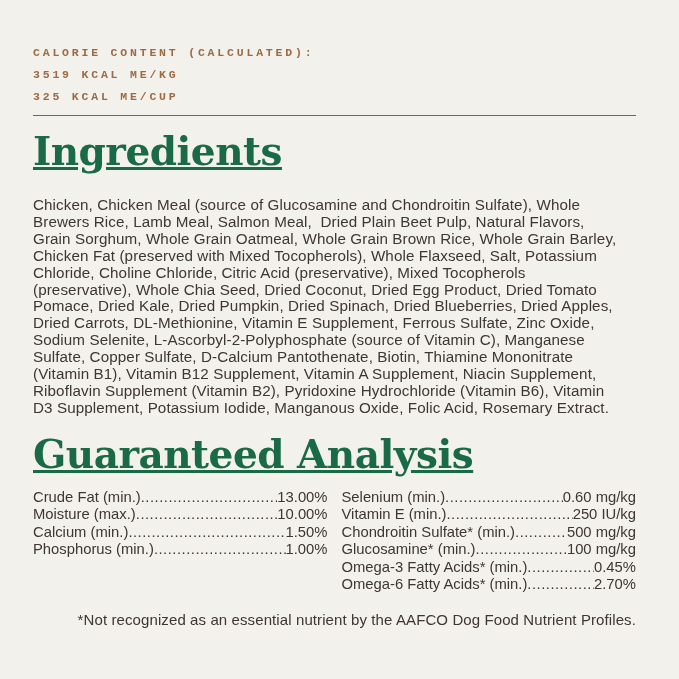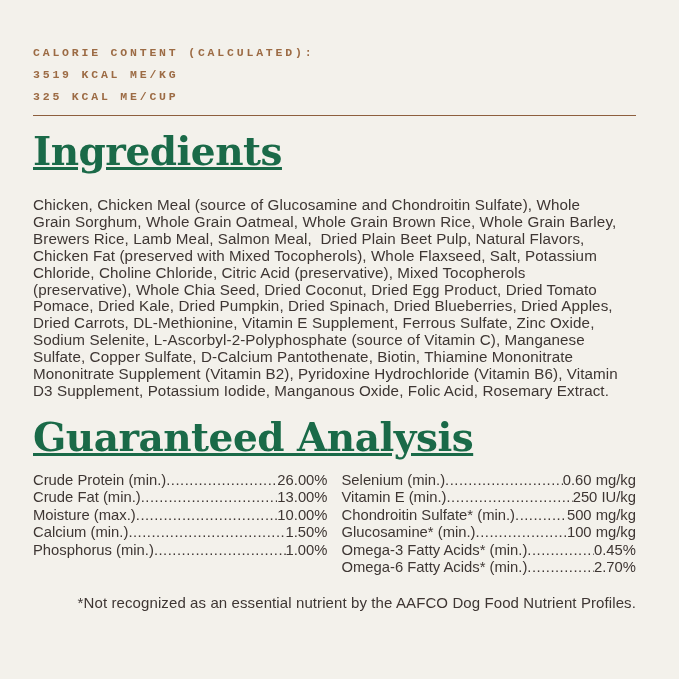--- a/index.html
+++ b/index.html
@@ -103,42 +103,38 @@
     <div>3519 KCAL ME/KG</div>
     <div>325 KCAL ME/CUP</div>
   </div>
 
   <hr class="rule">
 
   <h1 class="section-heading ingredients-heading">Ingredients</h1>
 
   <div class="ingredients-text">
     <div class="ing-line">Chicken, Chicken Meal (source of Glucosamine and Chondroitin Sulfate), Whole</div>
+    <div class="ing-line">Brewers Rice, Lamb Meal, Salmon Meal,  Dried Plain Beet Pulp, Natural Flavors,</div>
     <div class="ing-line">Grain Sorghum, Whole Grain Oatmeal, Whole Grain Brown Rice, Whole Grain Barley,</div>
-    <div class="ing-line">Brewers Rice, Lamb Meal, Salmon Meal,  Dried Plain Beet Pulp, Natural Flavors,</div>
     <div class="ing-line">Chicken Fat (preserved with Mixed Tocopherols), Whole Flaxseed, Salt, Potassium</div>
     <div class="ing-line">Chloride, Choline Chloride, Citric Acid (preservative), Mixed Tocopherols</div>
     <div class="ing-line">(preservative), Whole Chia Seed, Dried Coconut, Dried Egg Product, Dried Tomato</div>
     <div class="ing-line">Pomace, Dried Kale, Dried Pumpkin, Dried Spinach, Dried Blueberries, Dried Apples,</div>
     <div class="ing-line">Dried Carrots, DL-Methionine, Vitamin E Supplement, Ferrous Sulfate, Zinc Oxide,</div>
     <div class="ing-line">Sodium Selenite, L-Ascorbyl-2-Polyphosphate (source of Vitamin C), Manganese</div>
     <div class="ing-line">Sulfate, Copper Sulfate, D-Calcium Pantothenate, Biotin, Thiamine Mononitrate</div>
-    <div class="ing-line">Mononitrate Supplement (Vitamin B2), Pyridoxine Hydrochloride (Vitamin B6), Vitamin</div>
+    <div class="ing-line">(Vitamin B1), Vitamin B12 Supplement, Vitamin A Supplement, Niacin Supplement,</div>
+    <div class="ing-line">Riboflavin Supplement (Vitamin B2), Pyridoxine Hydrochloride (Vitamin B6), Vitamin</div>
     <div class="ing-line">D3 Supplement, Potassium Iodide, Manganous Oxide, Folic Acid, Rosemary Extract.</div>
   </div>
 
   <h1 class="section-heading analysis-heading">Guaranteed Analysis</h1>
 
   <div class="analysis-table">
     <div class="analysis-col">
-      <div class="analysis-row">
-        <span class="analysis-label">Crude Protein (min.)</span>
-          <span class="dots"></span>
-          <span class="analysis-value">26.00%</span>
-      </div>
       <div class="analysis-row">
         <span class="analysis-label">Crude Fat (min.)</span>
           <span class="dots"></span>
           <span class="analysis-value">13.00%</span>
       </div>
       <div class="analysis-row">
         <span class="analysis-label">Moisture (max.)</span>
           <span class="dots"></span>
           <span class="analysis-value">10.00%</span>
       </div>

